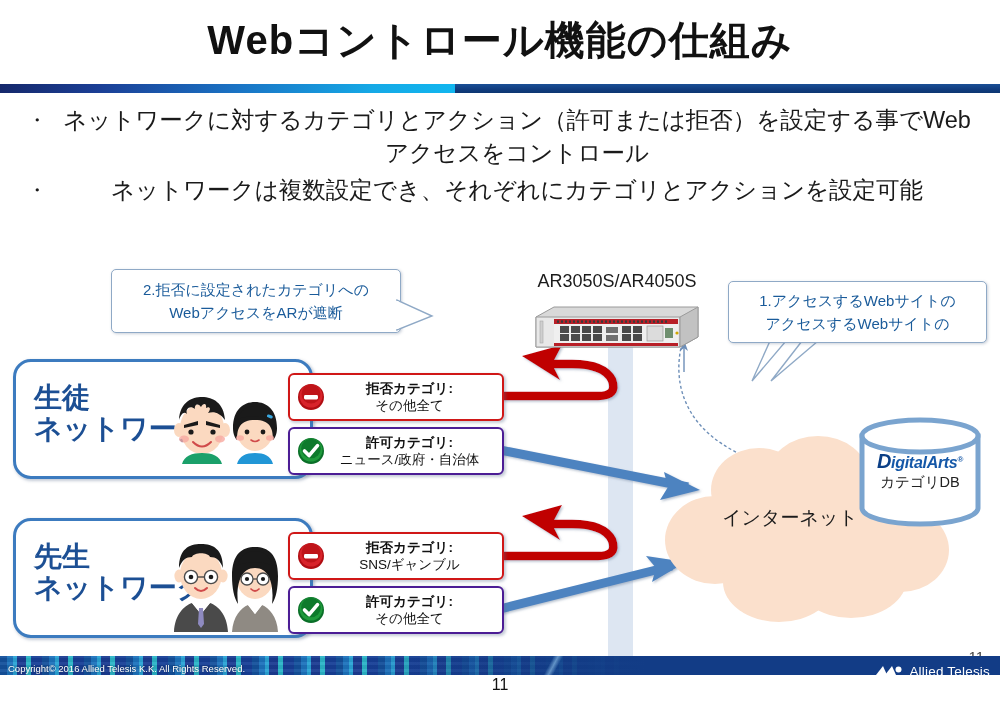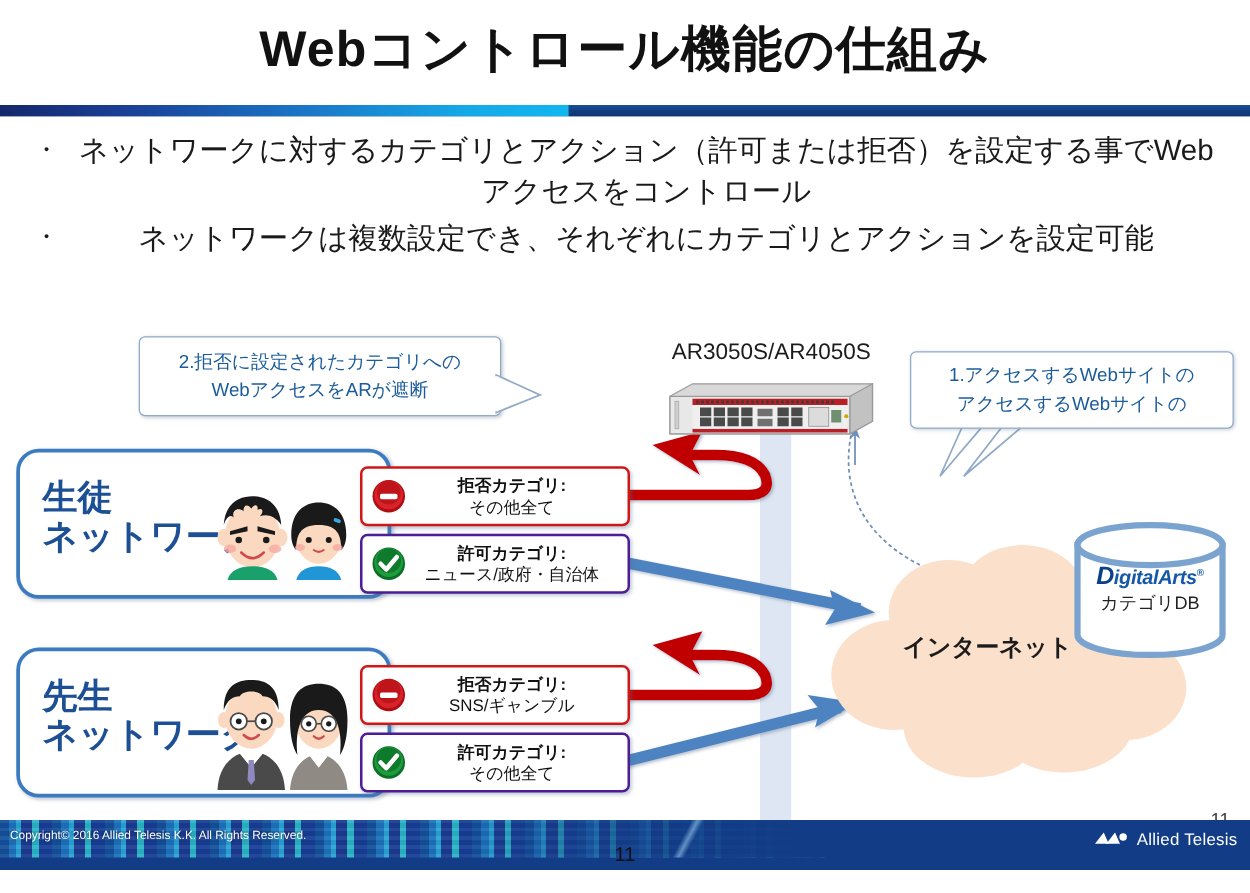--- a/index.html
+++ b/index.html
@@ -109,21 +109,21 @@
   .chip .cbody{font-size:13.5px;display:block;}
   #chip-s-deny{left:288px;top:373px;width:212px;height:44px;}
   #chip-s-allow{left:288px;top:427px;width:212px;height:44px;}
   #chip-t-deny{left:288px;top:532px;width:212px;height:44px;}
   #chip-t-allow{left:288px;top:586px;width:212px;height:44px;}
 
   
   .cloudwrap{position:absolute;left:655px;top:432px;width:300px;height:190px;}
   .cloud-label{
     position:absolute;left:700px;top:505px;width:180px;text-align:center;
-    font-size:19px;font-weight:bold;color:#1b1b1b;white-space:nowrap;
+    font-size:19px;font-weight:normal;color:#1b1b1b;white-space:nowrap;
   }
 
   
   .dbwrap{position:absolute;left:856px;top:418px;width:128px;height:108px;}
   .db-brand{
     position:absolute;left:858px;top:450px;width:124px;text-align:center;
     font-size:16px;font-style:italic;font-weight:bold;
     color:#1558a8;white-space:nowrap;letter-spacing:-.3px;
   }
   .db-brand .dcap{font-size:20px;color:#0b3f86;}
@@ -138,21 +138,21 @@
     position:absolute;right:16px;top:648px;
     font-size:15px;color:#444;
   }
   .pagenum-foot{
     position:absolute;left:0;top:676px;width:1000px;text-align:center;
     font-size:16px;color:#111;z-index:6;
   }
 
   
   .footer{
-    position:absolute;left:0;top:656px;width:1000px;height:40px;
+    position:absolute;left:0;top:656px;width:1000px;height:19px;
     background:#123c86;overflow:hidden;
   }
   .footer .fxleft{
     position:absolute;left:0;top:0;width:660px;height:30px;
     background:
       linear-gradient(90deg,rgba(11,60,135,0) 62%,rgba(18,60,134,1) 100%),
       repeating-linear-gradient(90deg,
         #14519c 0px,#14519c 7px,
         #1d73bd 7px,#1d73bd 13px,
         #2aa4d6 13px,#2aa4d6 17px,

